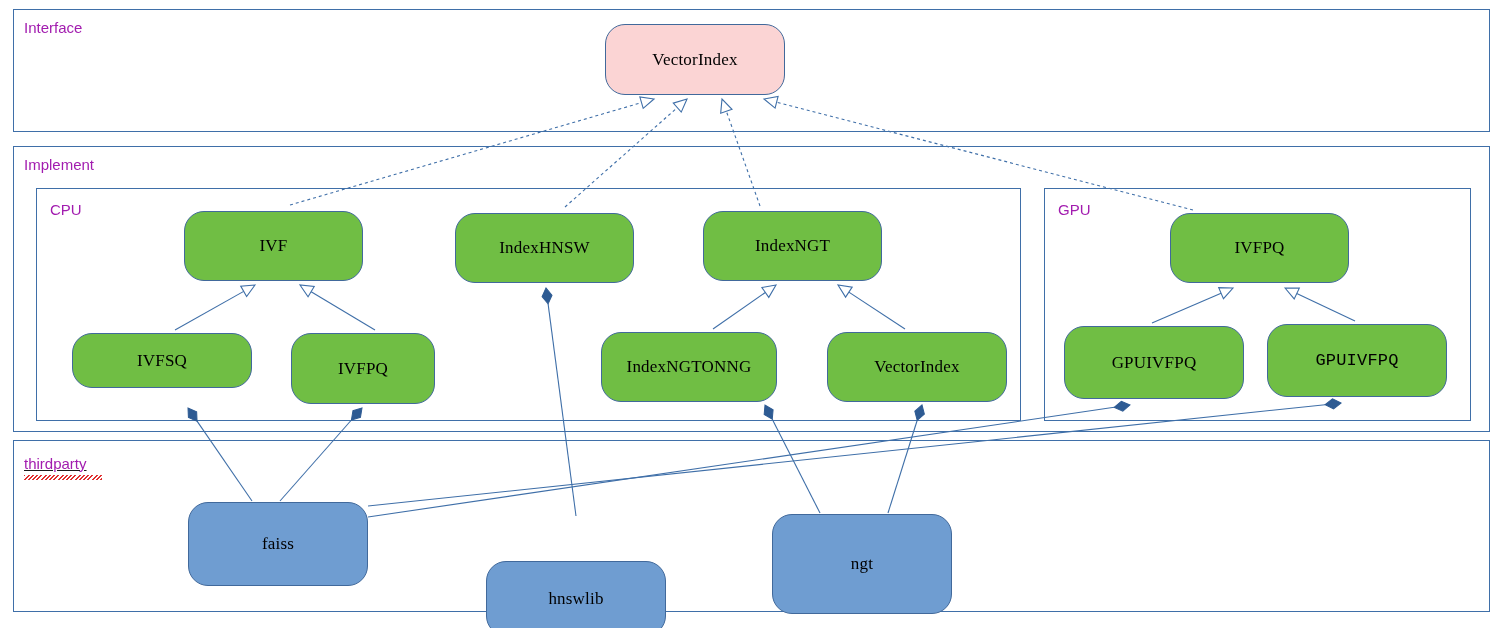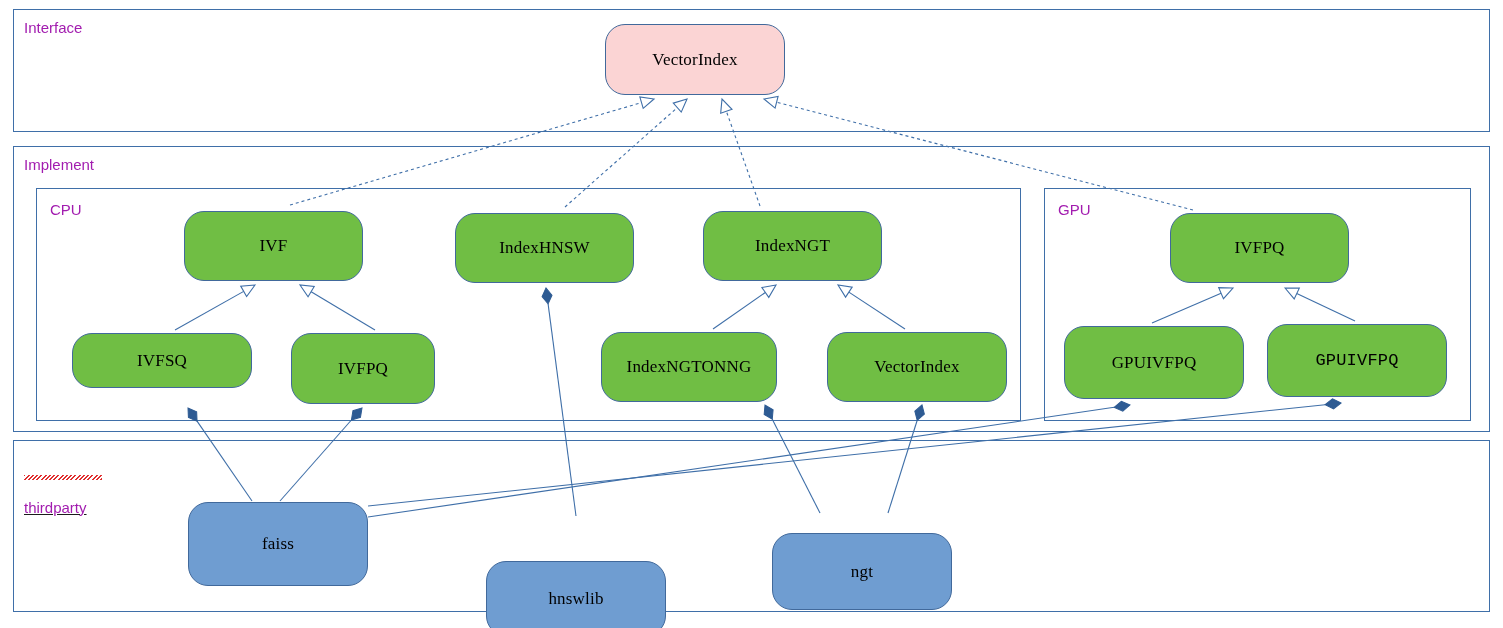--- a/index.html
+++ b/index.html
@@ -35,21 +35,20 @@
     font-family: "Liberation Sans", sans-serif;
     font-size: 15px;
     color: #a21caf;
     white-space: nowrap;
     line-height: 1;
   }
   .container-label.misspelled {
     text-decoration: underline;
     text-decoration-color: #1A1A1A;
     text-decoration-thickness: 1px;
-    margin-top: 44px;
   }
   .squiggle {
     position: absolute;
     height: 5px;
     pointer-events: none;
   }
   .node {
     position: absolute;
     box-sizing: border-box;
     border: 1px solid #41699B;
@@ -164,16 +163,16 @@
       <div class="node impl-node" style="left: 703px; top: 211px; width: 179px; height: 70px; border-color: rgb(65, 105, 155);">IndexNGT</div>
       <div class="node impl-node" style="left: 1170px; top: 213px; width: 179px; height: 70px; border-color: rgb(65, 105, 155);">IVFPQ</div>
       <div class="node impl-node" style="left: 72px; top: 333px; width: 180px; height: 55px; border-color: rgb(65, 105, 155);">IVFSQ</div>
       <div class="node impl-node" style="left: 291px; top: 333px; width: 144px; height: 71px; border-color: rgb(65, 105, 155);">IVFPQ</div>
       <div class="node impl-node" style="left: 601px; top: 332px; width: 176px; height: 70px; border-color: rgb(65, 105, 155);">IndexNGTONNG</div>
       <div class="node impl-node" style="left: 827px; top: 332px; width: 180px; height: 70px; border-color: rgb(65, 105, 155);">VectorIndex</div>
       <div class="node impl-node" style="left: 1064px; top: 326px; width: 180px; height: 73px; border-color: rgb(65, 105, 155);">GPUIVFPQ</div>
       <div class="node impl-node" style="left: 1267px; top: 324px; width: 180px; height: 73px; border-color: rgb(65, 105, 155); font-family: Liberation Mono, monospace;">GPUIVFPQ</div>
       <div class="node thirdparty-node" style="left: 188px; top: 502px; width: 180px; height: 84px; border-color: rgb(65, 105, 155);">faiss</div>
       <div class="node thirdparty-node" style="left: 486px; top: 516px; width: 180px; height: 75px; border-color: rgb(65, 105, 155); margin-top: 45px;">hnswlib</div>
-      <div class="node thirdparty-node" style="left: 772px; top: 533px; width: 180px; height: 77px; border-color: rgb(65, 105, 155);">ngt</div>
+      <div class="node thirdparty-node" style="left: 772px; top: 514px; width: 180px; height: 100px; border-color: rgb(65, 105, 155);">ngt</div>
     </div>
 
 </div>
 
 </body></html>

